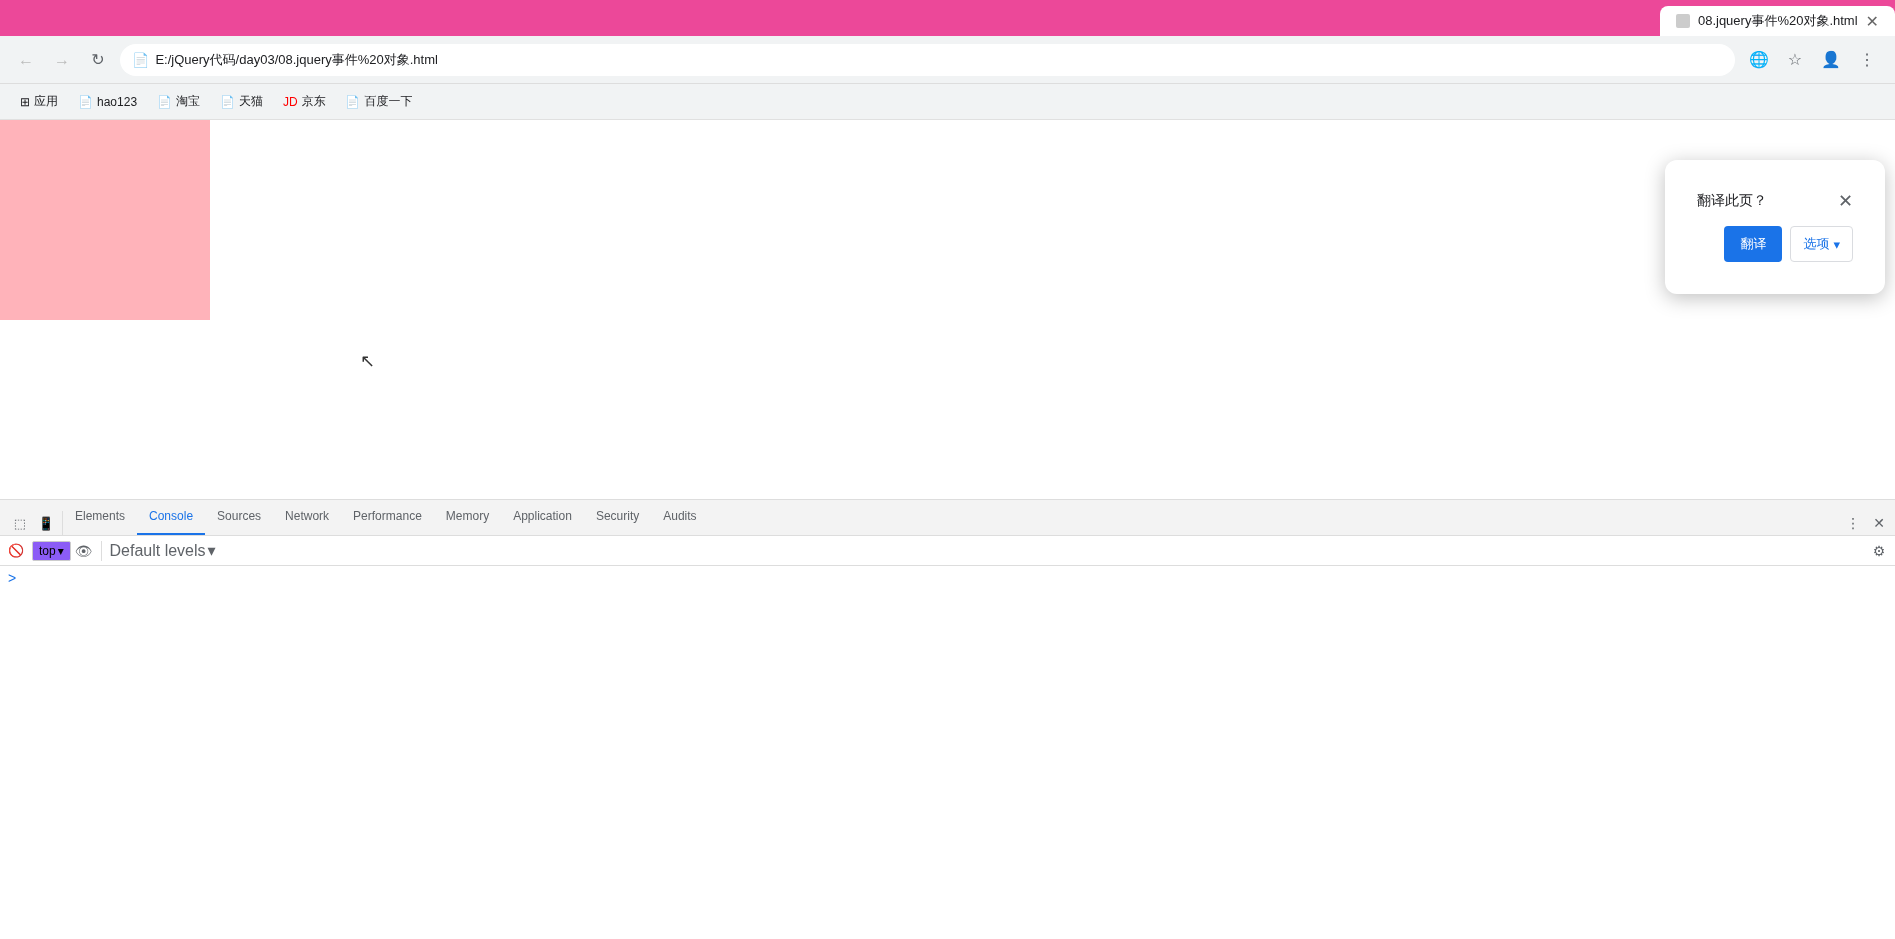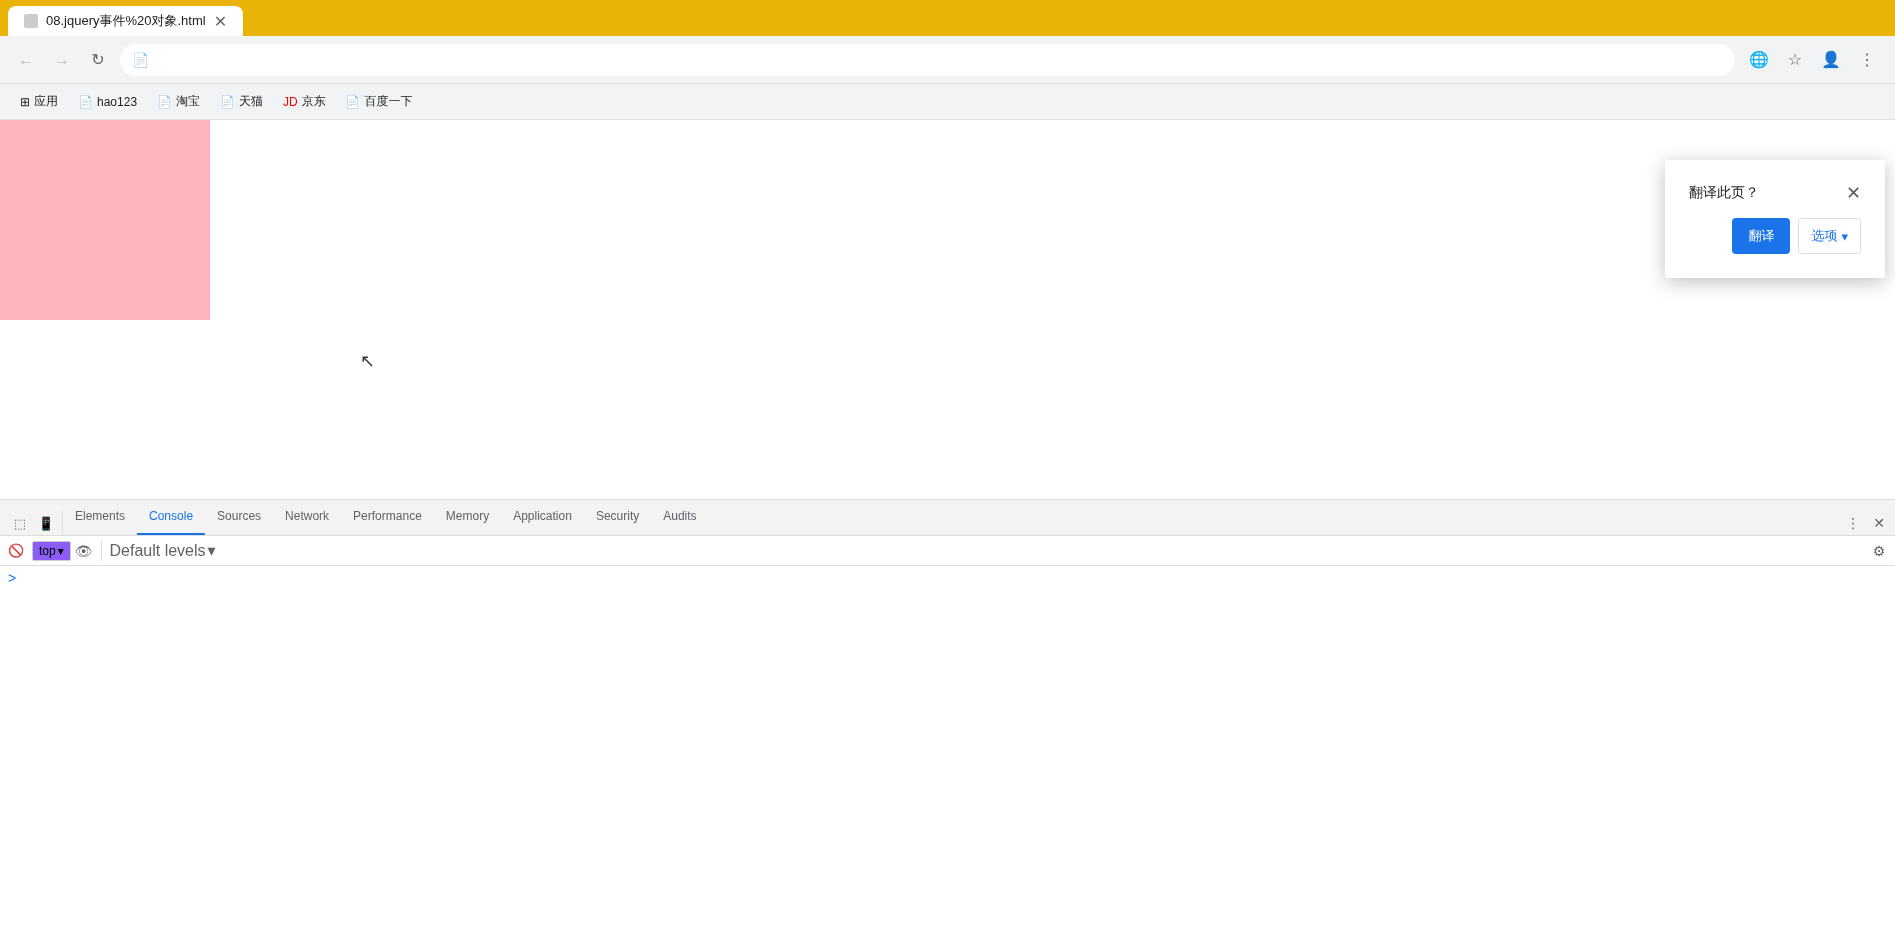--- a/index.html
+++ b/index.html
@@ -2,21 +2,21 @@
 <html><head>
   <meta charset="utf-8">
   <style>
     * { margin: 0; padding: 0; box-sizing: border-box; }
     body { font-family: 'Microsoft YaHei', Arial, sans-serif; font-size: 13px; background: #fff; overflow: hidden; width: 1895px; height: 939px; }
 
     
     .browser-chrome { display: flex; flex-direction: column; height: 100%; }
 
     
-    .tab-bar { height: 36px; background: #eab308; display: flex; align-items: flex-end; padding-left: 8px; }
+    .tab-bar { height: 36px; background: #ec4899; display: flex; align-items: flex-end; padding-left: 8px; justify-content: flex-end; }
     .tab { height: 30px; background: #fff; border-radius: 8px 8px 0 0; padding: 0 16px; display: flex; align-items: center; gap: 8px; font-size: 13px; color: #202124; min-width: 200px; }
     .tab-icon { width: 14px; height: 14px; background: #ccc; border-radius: 2px; }
     .tab-close { margin-left: auto; cursor: pointer; color: #666; font-size: 16px; }
 
     
     .address-bar { height: 48px; background: #f1f3f4; display: flex; align-items: center; padding: 0 12px; gap: 8px; border-bottom: 1px solid #ddd; }
     .nav-btn { width: 28px; height: 28px; display: flex; align-items: center; justify-content: center; border-radius: 50%; cursor: pointer; color: #5f6368; font-size: 16px; }
     .nav-btn.disabled { color: #bbb; cursor: default; }
     .address-input { flex: 1; height: 32px; background: #fff; border: none; border-radius: 16px; padding: 0 12px; font-size: 13px; color: #202124; outline: none; display: flex; align-items: center; gap: 6px; }
     .address-text { flex: 1; font-size: 13px; color: #202124; }
@@ -28,21 +28,21 @@
     .bookmarks-bar { height: 36px; background: #f1f3f4; display: flex; align-items: center; padding: 0 12px; gap: 4px; border-bottom: 1px solid #e0e0e0; }
     .bookmark-item { display: flex; align-items: center; gap: 4px; padding: 4px 8px; border-radius: 4px; cursor: pointer; font-size: 12px; color: #202124; }
 
     
     .main-content { flex: 1; display: flex; flex-direction: column; overflow: hidden; position: relative; }
     .page-area { flex: 1; background: #fff; position: relative; overflow: hidden; }
     .pink-box { width: 210px; height: 200px; background: #ffb3ba; position: absolute; top: 0; left: 0; }
     .cursor { position: absolute; top: 230px; left: 360px; width: 14px; height: 20px; }
 
     
-    .translate-popup { position: absolute; top: 40px; right: 10px; width: 220px; background: #fff; border-radius: 2px; box-shadow: 0 4px 20px rgba(0,0,0,0.25); padding: 24px; z-index: 100; }
+    .translate-popup { position: absolute; top: 40px; right: 10px; width: 220px; background: #fff; border-radius: 12px; box-shadow: 0 4px 20px rgba(0,0,0,0.25); padding: 32px; z-index: 100; }
     .translate-header { display: flex; justify-content: space-between; align-items: center; margin-bottom: 16px; }
     .translate-title { font-size: 14px; color: #202124; font-weight: 500; }
     .translate-close { cursor: pointer; color: #5f6368; font-size: 18px; line-height: 1; }
     .translate-buttons { display: flex; gap: 8px; justify-content: flex-end; }
     .btn-translate { background: #1a73e8; color: #fff; border: none; border-radius: 4px; padding: 8px 16px; font-size: 13px; cursor: pointer; font-family: inherit; }
     .btn-options { background: #fff; color: #1a73e8; border: 1px solid #dadce0; border-radius: 4px; padding: 8px 12px; font-size: 13px; cursor: pointer; display: flex; align-items: center; gap: 4px; font-family: inherit; }
 
     
     .devtools { height: 440px; border-top: 1px solid #ddd; display: flex; flex-direction: column; background: #f3f3f3; }
     .devtools-tabs { height: 36px; display: flex; align-items: flex-end; background: #f3f3f3; border-bottom: 1px solid #ddd; padding-left: 4px; }
@@ -82,20 +82,21 @@
       <span>←</span>
     </div>
     <div class="nav-btn disabled">
       <span>→</span>
     </div>
     <div class="nav-btn">
       <span>↻</span>
     </div>
     <div class="address-input">
       <span class="file-icon">📄</span>
+      <span class="address-text">E:/jQuery代码/day03/08.jquery事件%20对象.html</span>
     </div>
     <div class="right-icons">
       <div class="icon-btn">🌐</div>
       <div class="icon-btn">
         <span>☆</span>
       </div>
       <div class="icon-btn">
         <span>👤</span>
       </div>
       <div class="icon-btn">

